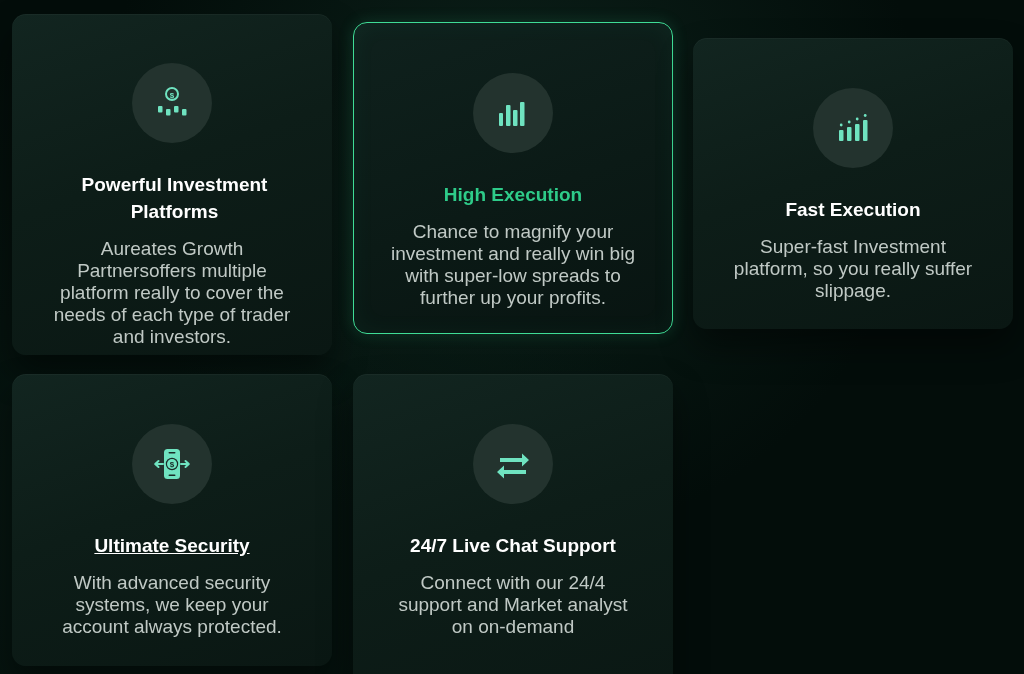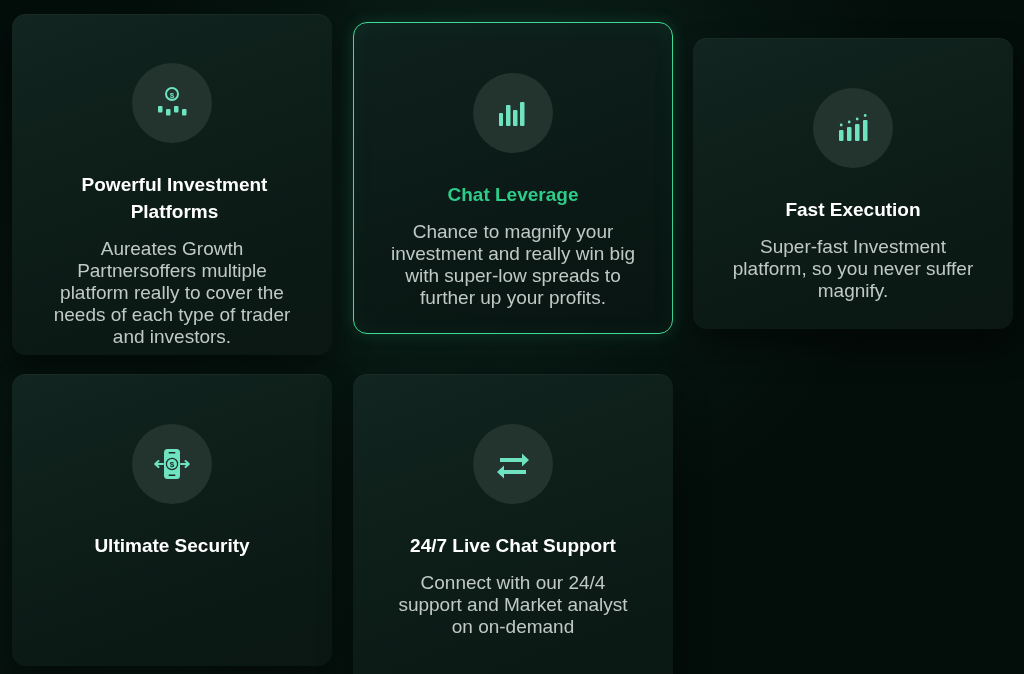--- a/index.html
+++ b/index.html
@@ -85,21 +85,21 @@
     font-weight: bold;
     line-height: 27px;
     text-align: center;
     color: #ffffff;
     padding: 0 26px;
   }
 
   .c1 .card-title { margin-top: 28px; padding-left: 31px; }
   .c2 .card-title { margin-top: 28px; color: #2ecb89; }
   .c3 .card-title { margin-top: 28px; }
-  .c4 .card-title { margin-top: 28px; }
+  .c4 .card-title { margin-top: 28px; text-decoration: underline; }
   .c5 .card-title { margin-top: 28px; }
 
   .card-desc {
     margin-top: 13px;
     font-size: 19px;
     line-height: 22px;
     text-align: center;
     color: #c0c9c5;
     padding: 0 22px;
     max-width: 290px;
@@ -135,59 +135,60 @@
     <div class="icon-circle">
       <span>
         <svg width="40" height="40" viewBox="0 0 40 40">
           <rect x="6" y="20" width="4" height="13" rx="1" fill="#6fe3c0"></rect>
           <rect x="13" y="12" width="4.5" height="21" rx="1" fill="#6fe3c0"></rect>
           <rect x="20" y="17" width="4.5" height="16" rx="1" fill="#6fe3c0"></rect>
           <rect x="27" y="9" width="4.5" height="24" rx="1" fill="#6fe3c0"></rect>
         </svg>
       </span>
     </div>
-    <div class="card-title">Chat Leverage</div>
+    <div class="card-title">High Execution</div>
     <div class="card-desc">Chance to magnify your investment and really win big with super-low spreads to further up your profits.</div>
   </div>
 
   <div class="card c3">
     <div class="icon-circle">
       <span>
         <svg width="40" height="40" viewBox="0 0 40 40">
           <rect x="6" y="22" width="4.5" height="11" rx="1" fill="#6fe3c0"></rect>
           <rect x="14" y="19" width="4.5" height="14" rx="1" fill="#6fe3c0"></rect>
           <rect x="22" y="16" width="4.5" height="17" rx="1" fill="#6fe3c0"></rect>
           <rect x="30" y="12" width="4.5" height="21" rx="1" fill="#6fe3c0"></rect>
           <circle cx="8.2" cy="17" r="1.4" fill="#6fe3c0"></circle>
           <circle cx="16.2" cy="14" r="1.4" fill="#6fe3c0"></circle>
           <circle cx="24.2" cy="11" r="1.4" fill="#6fe3c0"></circle>
           <circle cx="32.2" cy="7.5" r="1.4" fill="#6fe3c0"></circle>
         </svg>
       </span>
     </div>
     <div class="card-title">Fast Execution</div>
-    <div class="card-desc">Super-fast Investment platform, so you never suffer magnify.</div>
+    <div class="card-desc">Super-fast Investment platform, so you really suffer slippage.</div>
   </div>
 
   <div class="card c4">
     <div class="icon-circle">
       <span>
         <svg width="42" height="42" viewBox="0 0 42 42">
           <rect x="13" y="6" width="16" height="30" rx="3.5" fill="#6fe3c0"></rect>
           <rect x="17.5" y="9" width="7" height="1.6" rx="0.8" fill="#1b2b27"></rect>
           <rect x="17.5" y="31.5" width="7" height="1.6" rx="0.8" fill="#1b2b27"></rect>
           <circle cx="21" cy="21" r="6.2" fill="#1b2b27"></circle>
           <circle cx="21" cy="21" r="5" fill="#6fe3c0"></circle>
           <text x="21" y="24.2" font-family="Liberation Sans, sans-serif" font-size="8" font-weight="bold" fill="#1b2b27" text-anchor="middle">$</text>
           <path d="M12 21 L5 21 M7.5 18 L4.2 21 L7.5 24" stroke="#6fe3c0" stroke-width="2" fill="none" stroke-linecap="round" stroke-linejoin="round"></path>
           <path d="M30 21 L37 21 M34.5 18 L37.8 21 L34.5 24" stroke="#6fe3c0" stroke-width="2" fill="none" stroke-linecap="round" stroke-linejoin="round"></path>
         </svg>
       </span>
     </div>
     <div class="card-title">Ultimate Security</div>
+    <div class="card-desc">With advanced security systems, we keep your account always protected.</div>
   </div>
 
   <div class="card c5">
     <div class="icon-circle">
       <span>
         <svg width="42" height="42" viewBox="0 0 42 42">
           <path d="M8 15 H30 L30 10.5 L37 17 L30 23.5 L30 19 H8 Z" fill="#6fe3c0"></path>
           <path d="M34 27 H12 L12 22.5 L5 29 L12 35.5 L12 31 H34 Z" fill="#6fe3c0"></path>
         </svg>
       </span>

